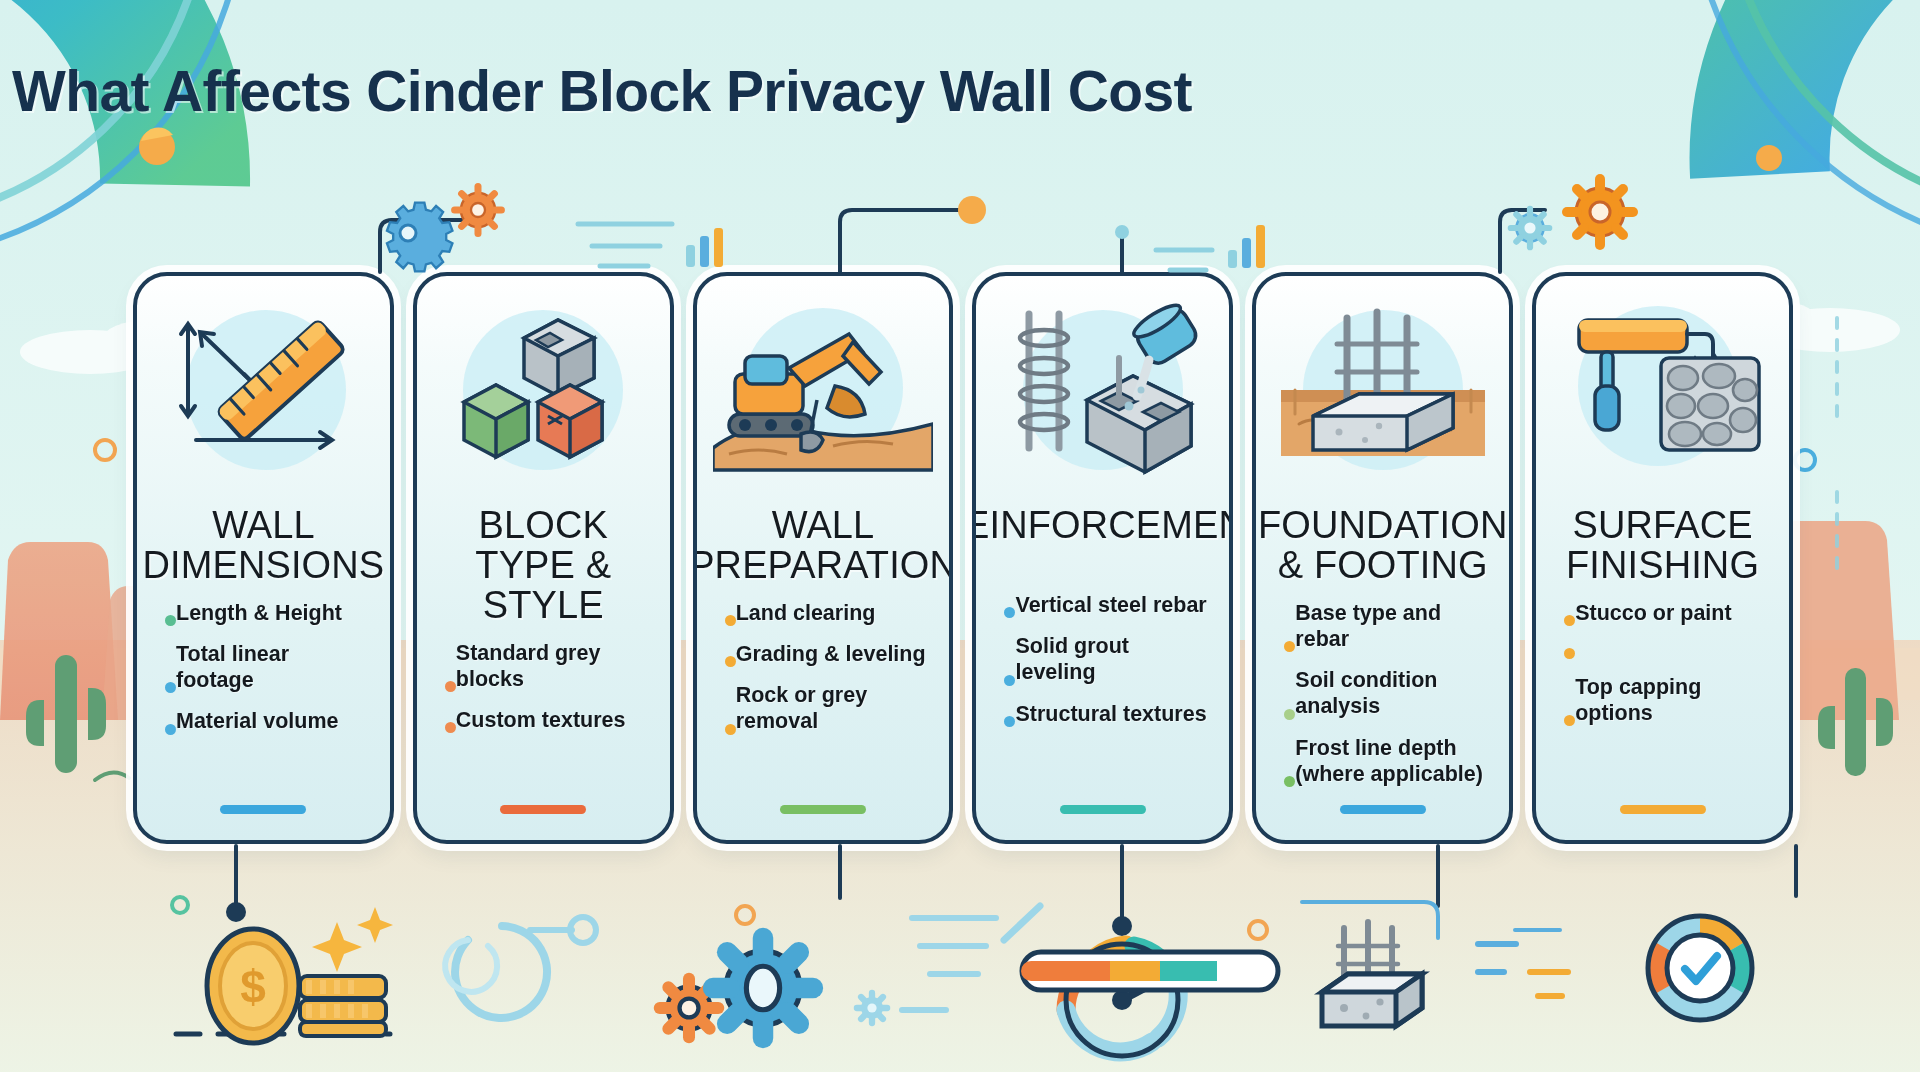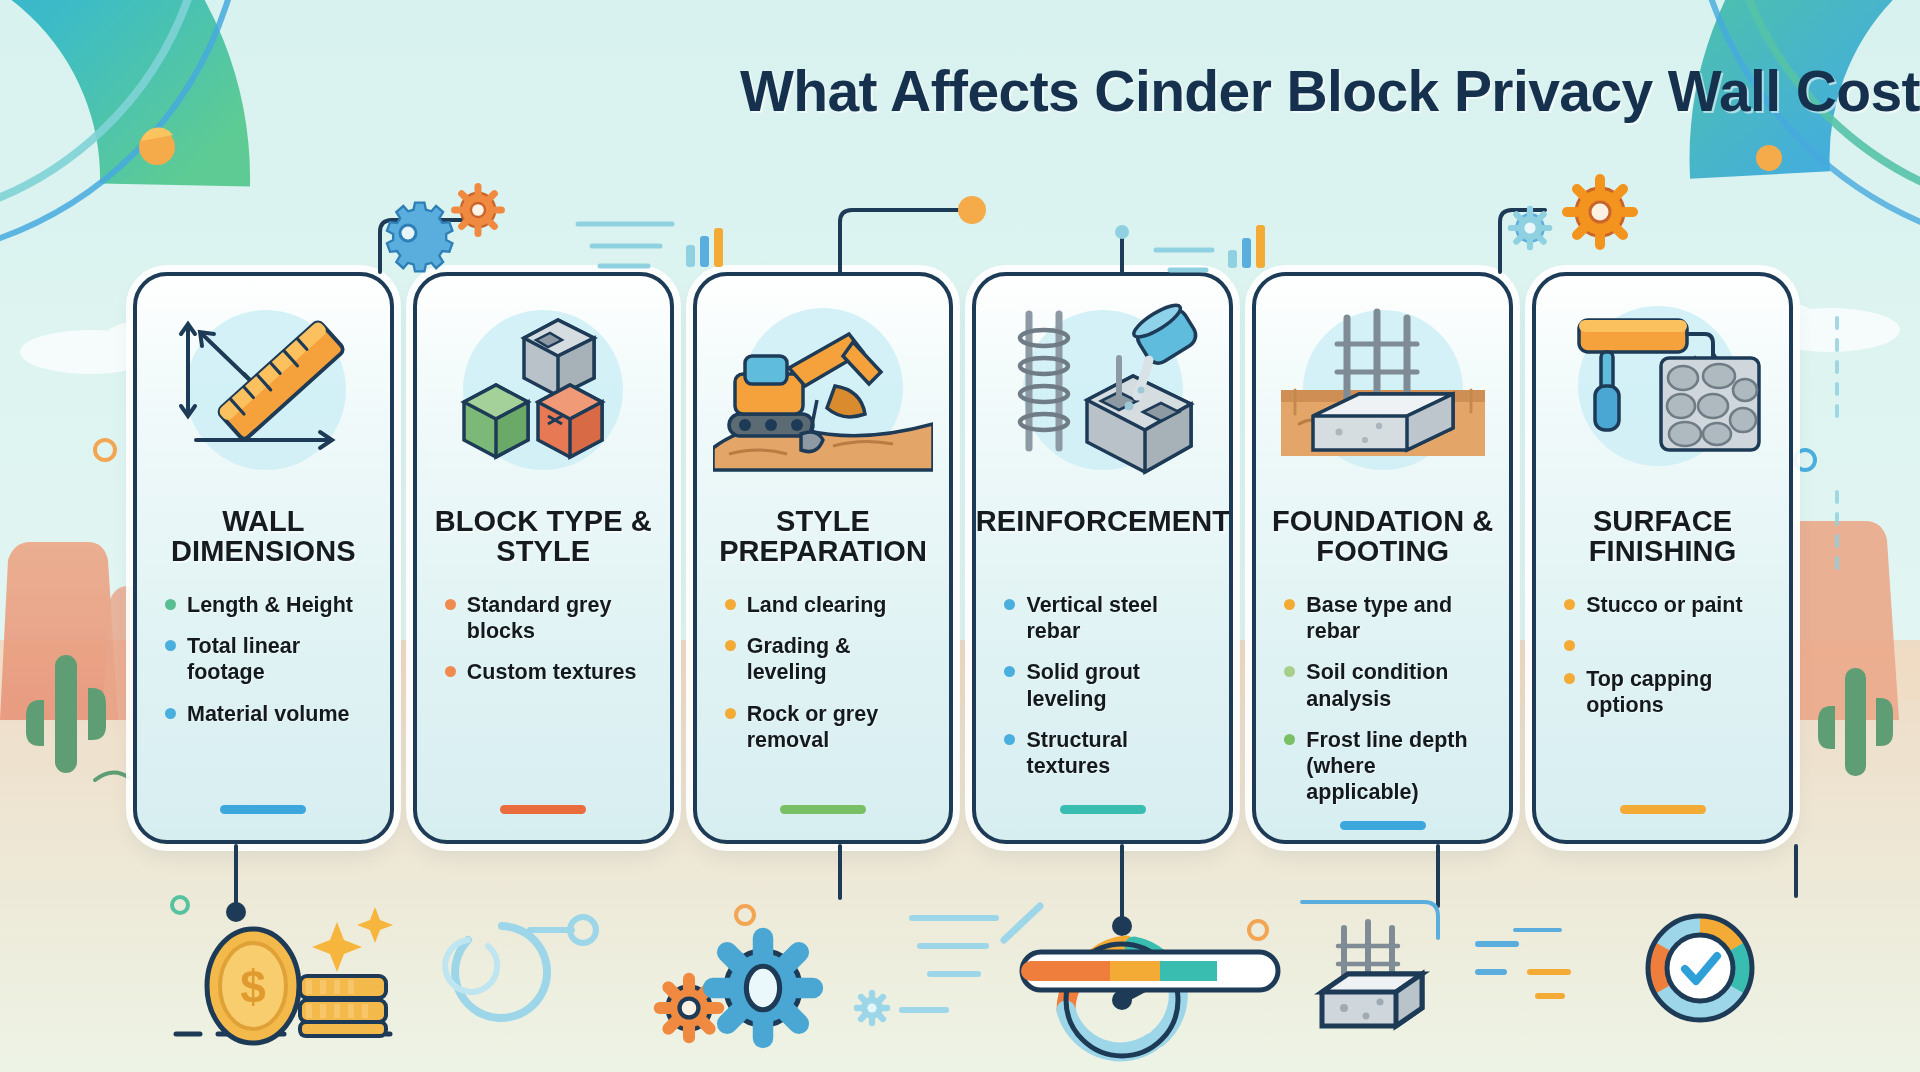--- a/index.html
+++ b/index.html
@@ -16,22 +16,22 @@
     width: 1920px; height: 1072px;
     background:
       linear-gradient(180deg,#d9f2ef 0%, #dff3f0 28%, #e6f6f2 52%, #eaf8f4 70%, #e9f7f5 100%);
     overflow: hidden;
   }
   .bg-svg { position: absolute; inset: 0; width: 1920px; height: 1072px; }
 
   
   #title {
     position: absolute;
-    left: 0; right: 0; top: 58px;
-    text-align: right;
+    left: 12px; right: 0; top: 58px;
+    text-align: left;
     font-size: 57px;
     font-weight: 700;
     letter-spacing: -0.6px;
     color: #16314d;
     text-shadow: 2px 2px 0 rgba(255,255,255,0.55);
     z-index: 40;
   }
 
   
   #cards {
@@ -60,22 +60,22 @@
     position: relative;
     width: 100%;
     height: 208px;
     display: flex;
     align-items: center;
     justify-content: center;
     flex: 0 0 auto;
   }
   .card-art svg { display: block; }
   .card-title {
-    font-size: 29px;
-    font-weight: 700;
+    font-size: 38px;
+    font-weight: 400;
     color: #151b20;
     text-align: center;
     line-height: 1.05;
     letter-spacing: 0.1px;
     margin-top: 4px;
     text-shadow: 1.5px 1.5px 0 rgba(255,255,255,0.6);
     flex: 0 0 auto;
     min-height: 72px;
     display: flex;
     align-items: flex-start;
@@ -83,22 +83,21 @@
   }
   .card-bullets {
     list-style: none;
     width: 100%;
     padding: 0 4px 0 14px;
     margin-top: 14px;
     flex: 1 1 auto;
   }
   .card-bullets li {
     display: flex;
-    align-items: flex-start;
-    gap: 11px;
+    align-items: flex-end;
     font-size: 21.5px;
     font-weight: 600;
     line-height: 1.22;
     color: #14191e;
     margin-bottom: 15px;
     text-shadow: 1px 1px 0 rgba(255,255,255,0.5);
   }
   .dot {
     width: 11px; height: 11px;
     border-radius: 50%;
@@ -407,21 +406,21 @@
           </g>
 
           <path d="M122 88 q26 4 30 28 q-22 8 -38 -6 Z" fill="#d98b2e" stroke="#1d3b56" stroke-width="3.5"></path>
 
           <g stroke="#1d3b56" stroke-width="3.5" fill="none">
             <line x1="104" y1="102" x2="96" y2="142"></line>
           </g>
           <path d="M88 136 q16 -6 22 6 q-6 16 -22 10 Z" fill="#8e9aa3" stroke="#1d3b56" stroke-width="3.5"></path>
         </svg>
       </div>
-      <div class="card-title">STYLE PREPARATION</div>
+      <div class="card-title">WALL PREPARATION</div>
       <ul class="card-bullets">
         <li>
             <span class="dot" style="background:#f3ab35"></span>
             <span>Land clearing</span>
           </li>
         <li>
             <span class="dot" style="background:#f3ab35"></span>
             <span>Grading &amp; leveling</span>
           </li>
         <li>

